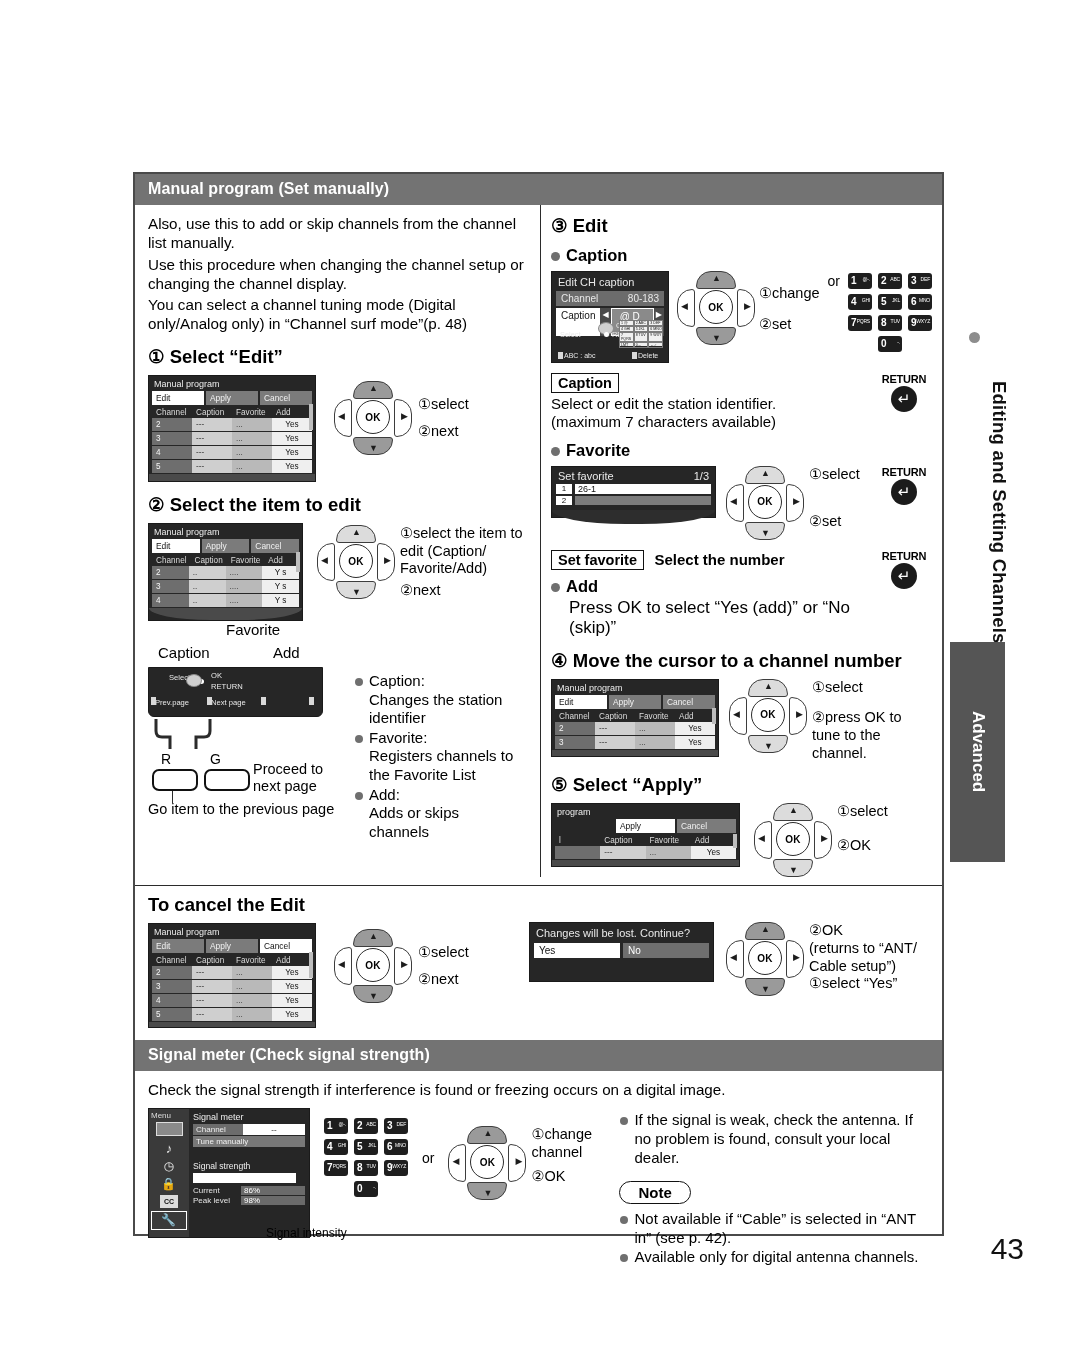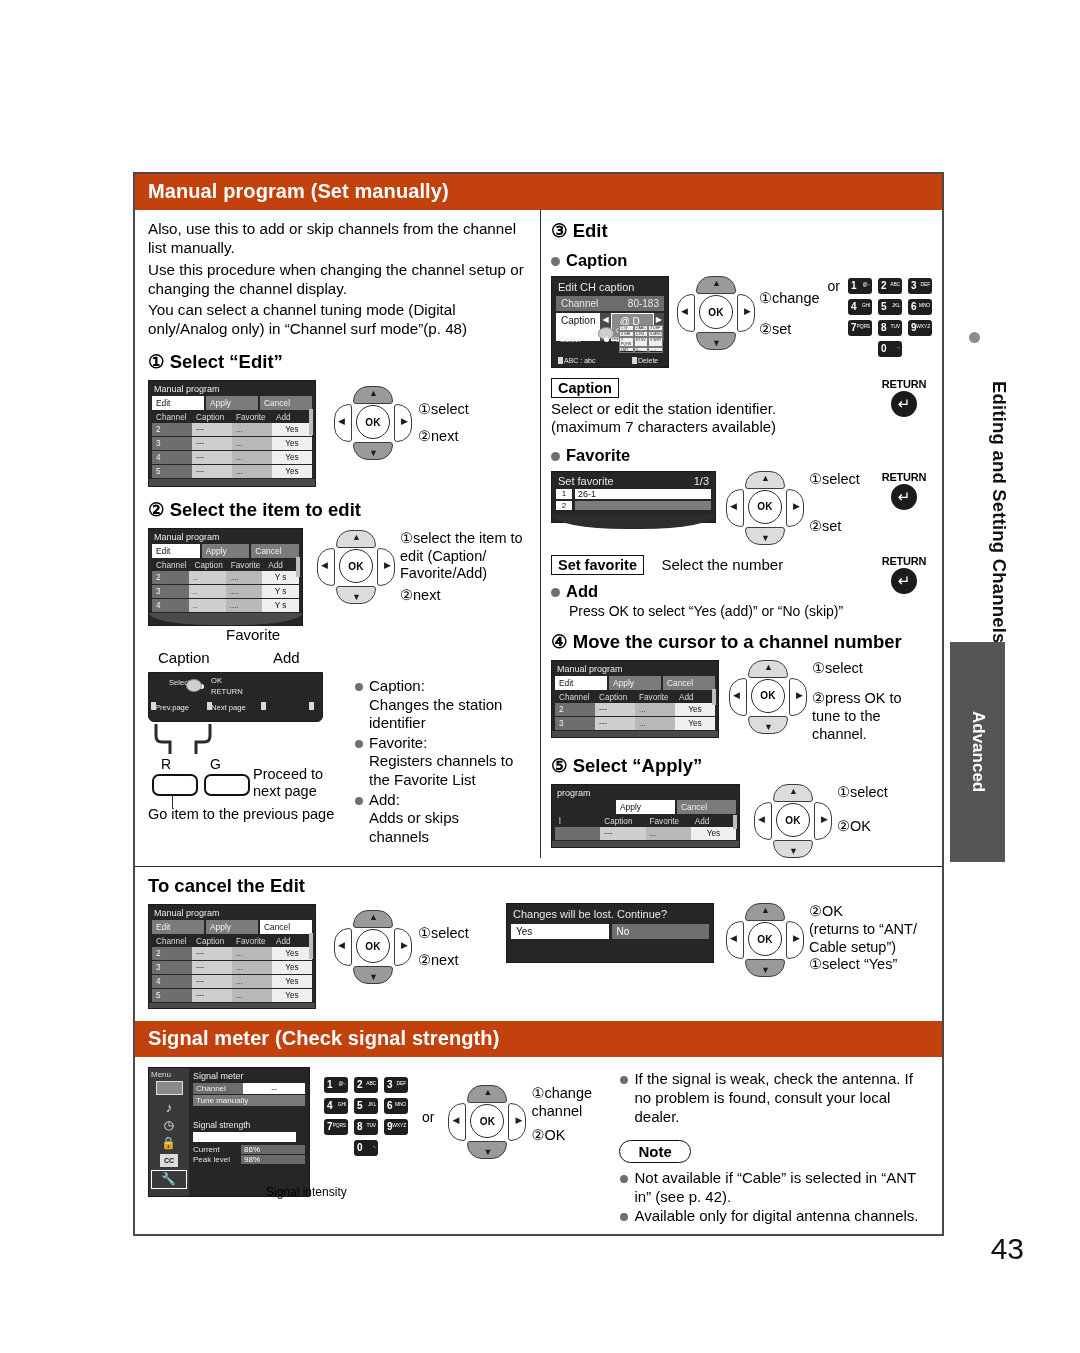--- a/index.html
+++ b/index.html
@@ -45,22 +45,22 @@
     color:#fff; font-weight:bold; font-size:17px;
     display:flex; align-items:center; justify-content:center;
   }
   .page-number {
     position:absolute; right:56px; top:1232px;
     font-size:30px; color:#111;
   }
 
   
   .sec-head {
-    background:#c2410c; color:#fff;
-    font-size:20px; font-weight:bold;
+    background:#737373; color:#fff;
+    font-size:16px; font-weight:bold;
     padding:6px 0 7px 13px;
     letter-spacing:.1px;
   }
 
   
   .cols { display:flex; }
   .col-l { width:405px; padding:10px 8px 0 13px; position:relative; }
   .col-r { width:402px; padding:10px 10px 0 10px; border-left:1.5px solid #2b2b2b; position:relative;}
 
   p.body { font-size:15.2px; line-height:1.24; margin:0 0 3px 0; }
@@ -498,26 +498,26 @@
         <div class="ret" style="margin-left:auto;">
           <div class="lbl">RETURN</div>
           <div class="circle">↵</div>
         </div>
       </div>
 
       <div style="display:flex;gap:10px;margin-top:10px;">
         <div style="flex:1;">
           <div>
             <span class="boxlabel">Set favorite</span>
-            <span style="font-size:15px;margin-left:13px;">Select the number</span>
+            <span style="font-size:15px;margin-left:6px;font-weight:bold;">Select the number</span>
           </div>
           <div class="sub-title" style="margin:7px 0 2px 0;">
             <span class="dot"></span><span>Add</span>
           </div>
-          <div style="font-size:14px;padding-left:18px;">Press OK to select “Yes (add)” or “No (skip)”</div>
+          <div style="font-size:17px;padding-left:18px;">Press OK to select “Yes (add)” or “No (skip)”</div>
         </div>
         <div class="ret">
           <div class="lbl">RETURN</div>
           <div class="circle">↵</div>
         </div>
       </div>
 
       <div class="step-title">④ Move the cursor to a channel number</div>
 
       <div style="display:flex; align-items:flex-start; gap:10px;">
@@ -675,21 +675,21 @@
           </div>
           <div>
             <div class="callout">①select</div>
             <div class="callout" style="margin-top:9px;">②next</div>
           </div>
         </div>
       </div>
     </div>
 
     <div style="padding-top:28px;display:flex;gap:12px;">
-      <div class="tv" style="width:208px;height:60px;">
+      <div class="tv" style="width:185px;height:60px;">
         <div style="padding:4px 6px;font-size:11px;">Changes will be lost. Continue?</div>
         <div style="display:flex;margin:0 4px;gap:3px;">
           <span style="background:#fff;color:#111;flex:1;padding:2px 5px;font-size:10px;">Yes</span>
           <span style="background:#6f6f6f;color:#fff;flex:1;padding:2px 5px;font-size:10px;">No</span>
         </div>
       </div>
 
       <div style="display:flex; align-items:flex-start; gap:5px;">
         <div class="dpad">
           <div class="up"></div>
@@ -707,20 +707,21 @@
           <div class="callout">(returns to “ANT/ Cable setup”)</div>
           <div class="callout">①select “Yes”</div>
         </div>
       </div>
     </div>
   </div>
 
   <div class="sec-head" style="margin-top:12px;">Signal meter (Check signal strength)</div>
 
   <div style="padding:10px 13px 0 13px;">
+    <div style="font-size:15.2px;margin-bottom:10px;">Check the signal strength if interference is found or freezing occurs on a digital image.</div>
 
     <div style="display:flex;gap:14px;">
 
       <div class="tv" style="width:162px;height:130px;display:flex;padding:0;">
         <div style="width:40px;background:#3a3a3a;padding:2px;">
           <div style="font-size:8px;color:#ddd;margin-bottom:2px;">Menu</div>
           <div style="width:27px;height:14px;border:1.4px solid #ddd;background:#8a8a8a;margin:0 auto 5px auto;"></div>
           <div style="height:16px;text-align:center;font-size:13px;color:#e6e6e6;margin-bottom:2px;">♪</div>
           <div style="height:16px;text-align:center;font-size:12px;color:#e6e6e6;margin-bottom:2px;">◷</div>
           <div style="height:16px;text-align:center;font-size:12px;color:#e6e6e6;margin-bottom:2px;">🔒</div>

